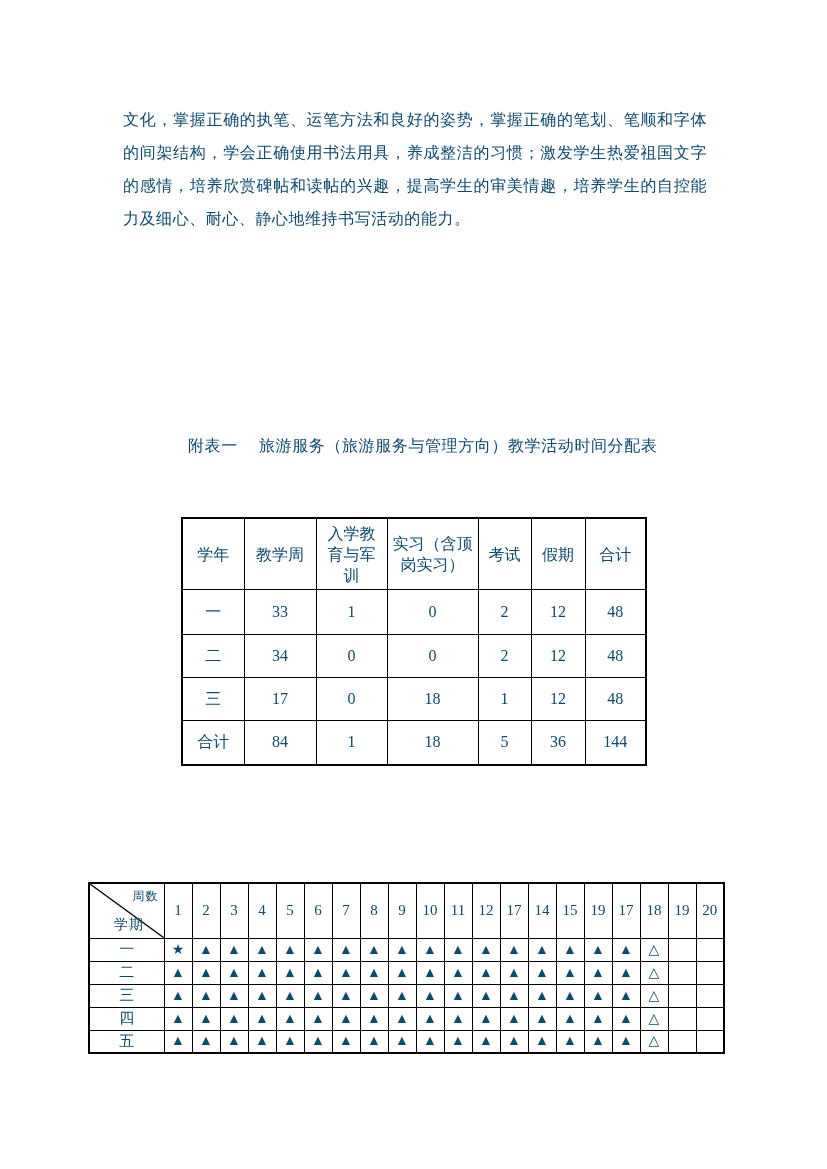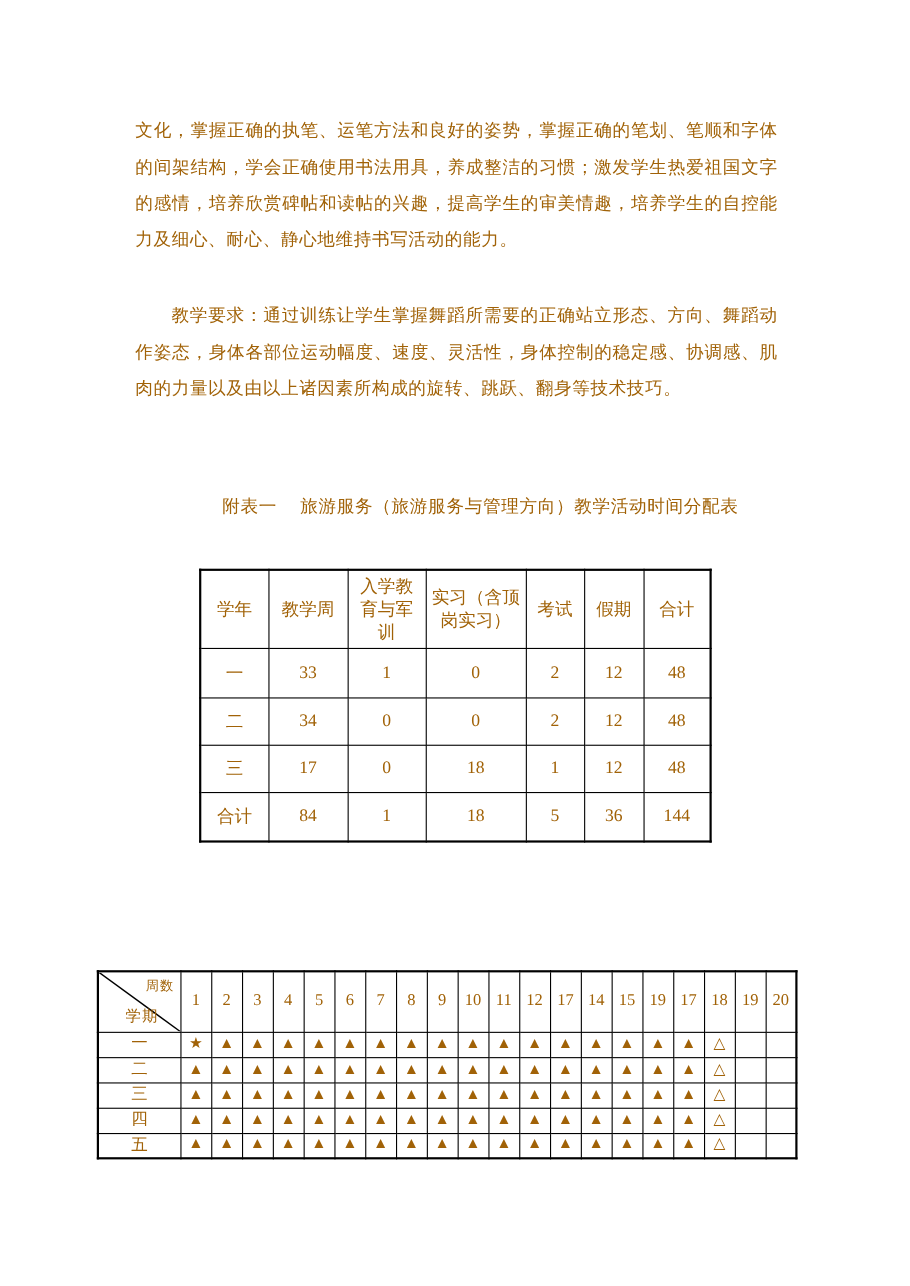--- a/index.html
+++ b/index.html
@@ -2,21 +2,21 @@
 <html><head>
 <meta charset="utf-8">
 <style>
   html, body { margin: 0; padding: 0; background: #ffffff; }
   .page {
     position: relative;
     width: 827px;
     height: 1169px;
     background: #ffffff;
     font-family: "Liberation Serif", "DejaVu Serif", serif;
-    color: #a16207;
+    color: #0c4a6e;
     overflow: hidden;
   }
   .para {
     position: absolute;
     left: 123px;
     width: 584px;
     font-size: 16px;
     line-height: 33px;
     letter-spacing: 0.55px;
     text-align: justify;
@@ -28,21 +28,21 @@
     position: absolute;
     left: 123px;
     margin: 0;
     font-size: 16px;
     font-weight: bold;
     letter-spacing: 0.6px;
     text-indent: 2.05em;
   }
   .tbl-caption {
     position: absolute;
-    margin: 14px;
+    margin: 0;
     font-size: 16px;
     letter-spacing: 0.6px;
     white-space: pre;
   }
   table { border-collapse: collapse; table-layout: fixed; }
   .doc-table { position: absolute; border: 2px solid #000; }
   .doc-table th, .doc-table td {
     border: 1px solid #000;
     font-weight: normal;
     text-align: center;
@@ -67,21 +67,20 @@
   #table2 td { font-size: 14px; }
 </style>
 </head>
 <body>
 
 <div class="page">
 
   <p class="para" style="top:103px;">文化，掌握正确的执笔、运笔方法和良好的姿势，掌握正确的笔划、笔顺和字体的间架结构，学会正确使用书法用具，养成整洁的习惯；激发学生热爱祖国文字的感情，培养欣赏碑帖和读帖的兴趣，提高学生的审美情趣，培养学生的自控能力及细心、耐心、静心地维持书写活动的能力。</p>
 
 
-  <p class="para indent2" style="top:271px;">教学要求：通过训练让学生掌握舞蹈所需要的正确站立形态、方向、舞蹈动作姿态，身体各部位运动幅度、速度、灵活性，身体控制的稳定感、协调感、肌肉的力量以及由以上诸因素所构成的旋转、跳跃、翻身等技术技巧。</p>
 
 
   <p class="tbl-caption" style="top:436px; left:188px;">附表一　 旅游服务（旅游服务与管理方向）教学活动时间分配表</p>
 
   <table id="table1" class="doc-table" style="left:181px; top:517px;">
     <colgroup>
       <col style="width:62px">
         <col style="width:72px">
         <col style="width:71px">
       <col style="width:91px">

